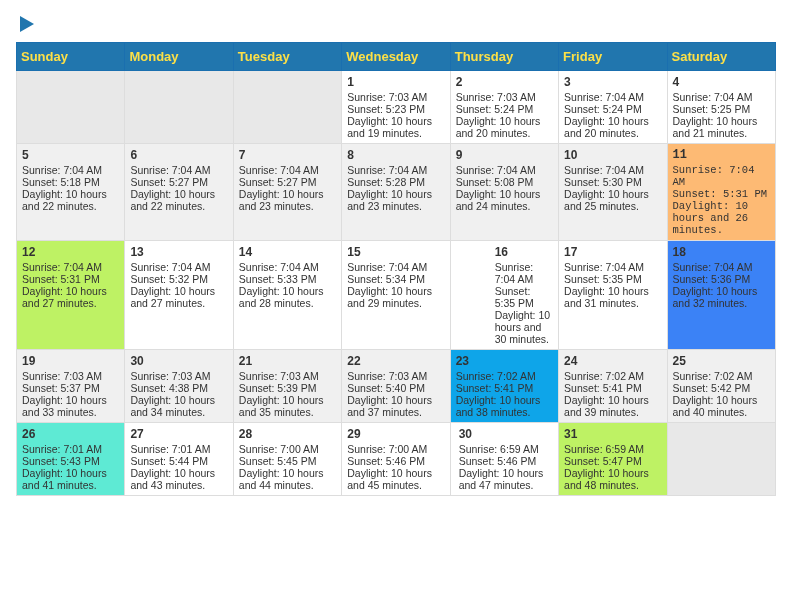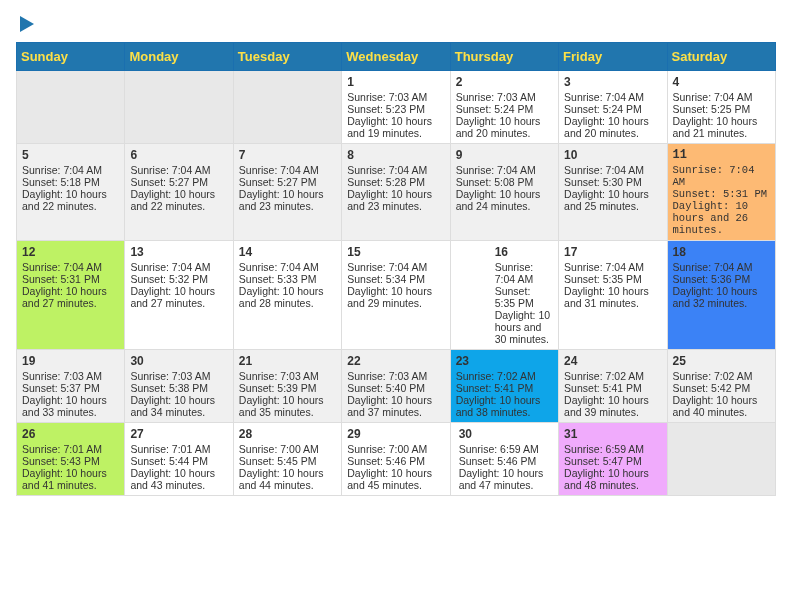--- a/index.html
+++ b/index.html
@@ -236,21 +236,21 @@
       <tr>
         <td style="background: rgb(240, 240, 240); margin-left: 12px;">
           <div class="day-number">19</div>
           <div>Sunrise: 7:03 AM</div>
           <div>Sunset: 5:37 PM</div>
           <div>Daylight: 10 hours and 33 minutes.</div>
         </td>
         <td style="background: rgb(240, 240, 240);">
           <div class="day-number">30</div>
           <div>Sunrise: 7:03 AM</div>
-          <div>Sunset: 5:38 PM</div>
+          <div>Sunset: 4:38 PM</div>
           <div>Daylight: 10 hours and 34 minutes.</div>
         </td>
         <td style="background: rgb(240, 240, 240);">
           <div class="day-number">21</div>
           <div>Sunrise: 7:03 AM</div>
           <div>Sunset: 5:39 PM</div>
           <div>Daylight: 10 hours and 35 minutes.</div>
         </td>
         <td style="background: rgb(240, 240, 240);">
           <div class="day-number">22</div>
@@ -271,21 +271,21 @@
           <div>Daylight: 10 hours and 39 minutes.</div>
         </td>
         <td style="background: rgb(240, 240, 240);">
           <div class="day-number">25</div>
           <div>Sunrise: 7:02 AM</div>
           <div>Sunset: 5:42 PM</div>
           <div>Daylight: 10 hours and 40 minutes.</div>
         </td>
       </tr>
       <tr>
-        <td style="background: #bef264;">
+        <td style="background: #5eead4;">
           <div class="day-number">26</div>
           <div>Sunrise: 7:01 AM</div>
           <div>Sunset: 5:43 PM</div>
           <div>Daylight: 10 hours and 41 minutes.</div>
         </td>
         <td style="background: rgb(255, 255, 255);">
           <div class="day-number">27</div>
           <div>Sunrise: 7:01 AM</div>
           <div>Sunset: 5:44 PM</div>
           <div>Daylight: 10 hours and 43 minutes.</div>
@@ -301,21 +301,21 @@
           <div>Sunrise: 7:00 AM</div>
           <div>Sunset: 5:46 PM</div>
           <div>Daylight: 10 hours and 45 minutes.</div>
         </td>
         <td style="background: rgb(255, 255, 255); padding-left: 8px;">
           <div class="day-number">30</div>
           <div>Sunrise: 6:59 AM</div>
           <div>Sunset: 5:46 PM</div>
           <div>Daylight: 10 hours and 47 minutes.</div>
         </td>
-        <td style="background: #f0abfc; margin-left: 16px;">
+        <td style="background: #bef264; margin-left: 16px;">
           <div class="day-number">31</div>
           <div>Sunrise: 6:59 AM</div>
           <div>Sunset: 5:47 PM</div>
           <div>Daylight: 10 hours and 48 minutes.</div>
         </td>
         <td class="cell-empty" style="background: rgb(224, 224, 224);"></td>
       </tr>
     </tbody>
 </table>
 

